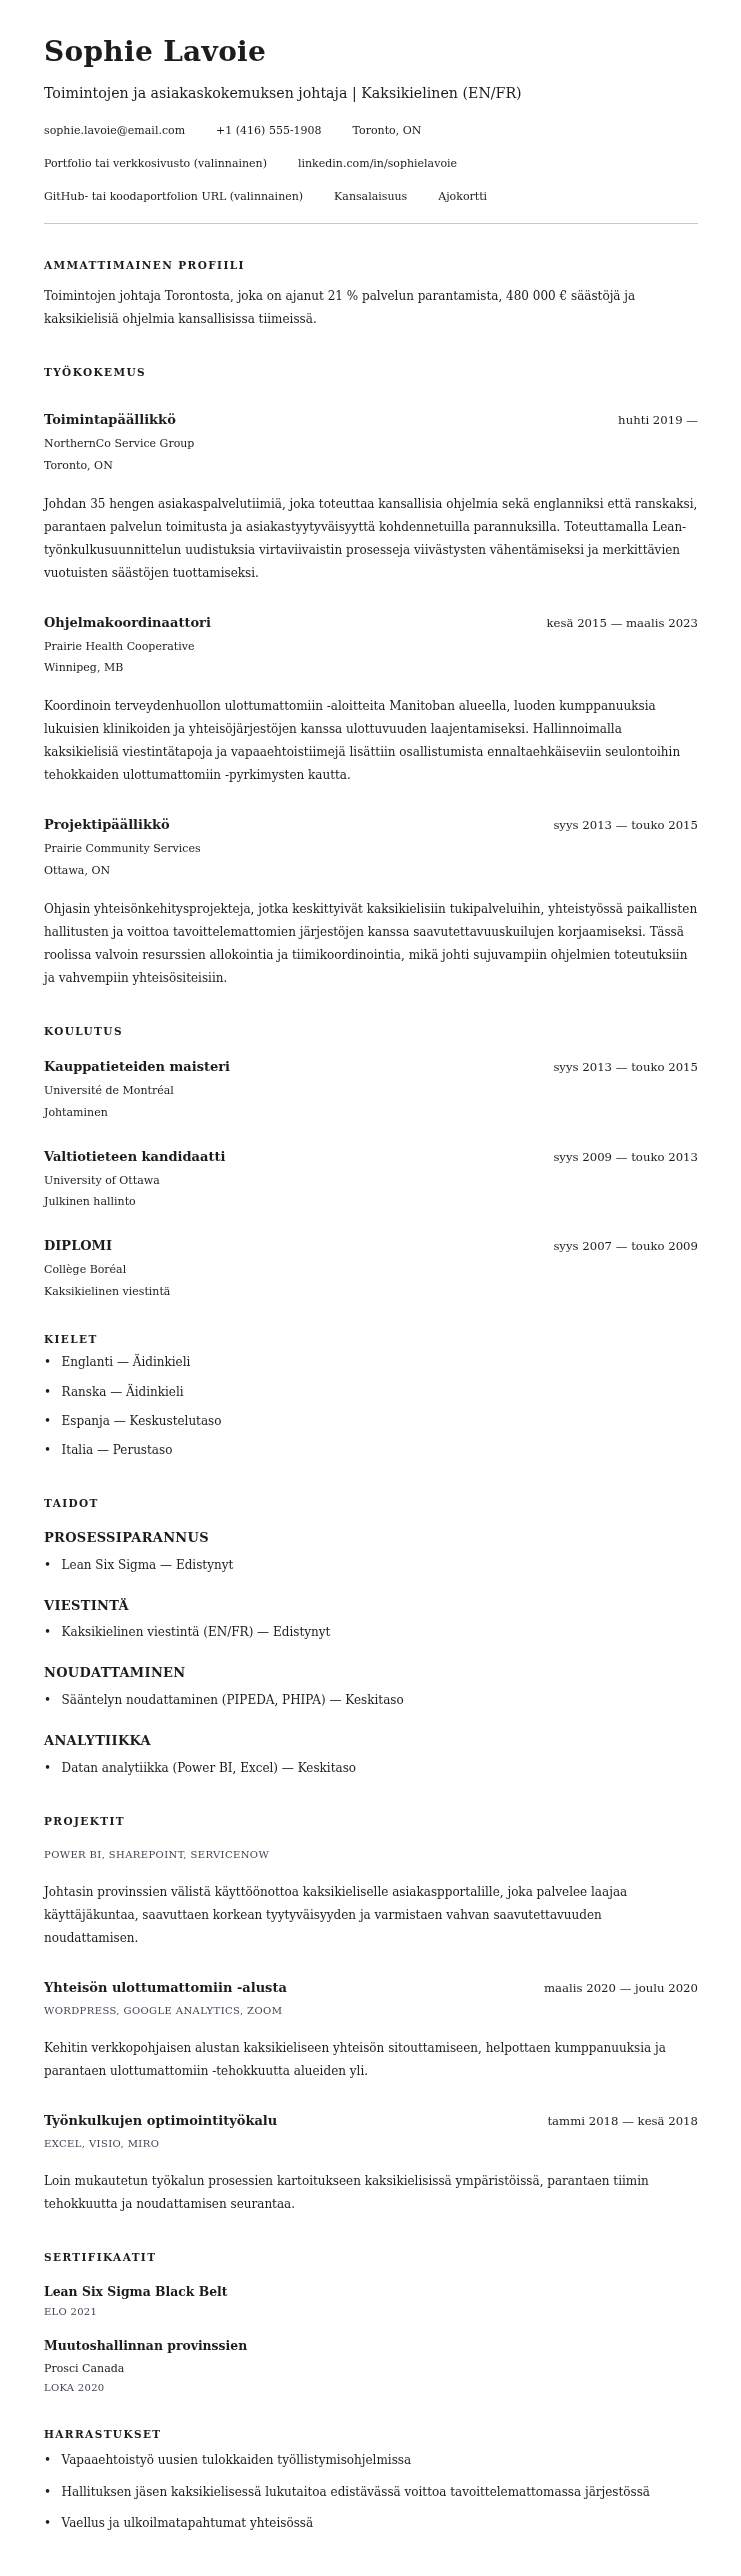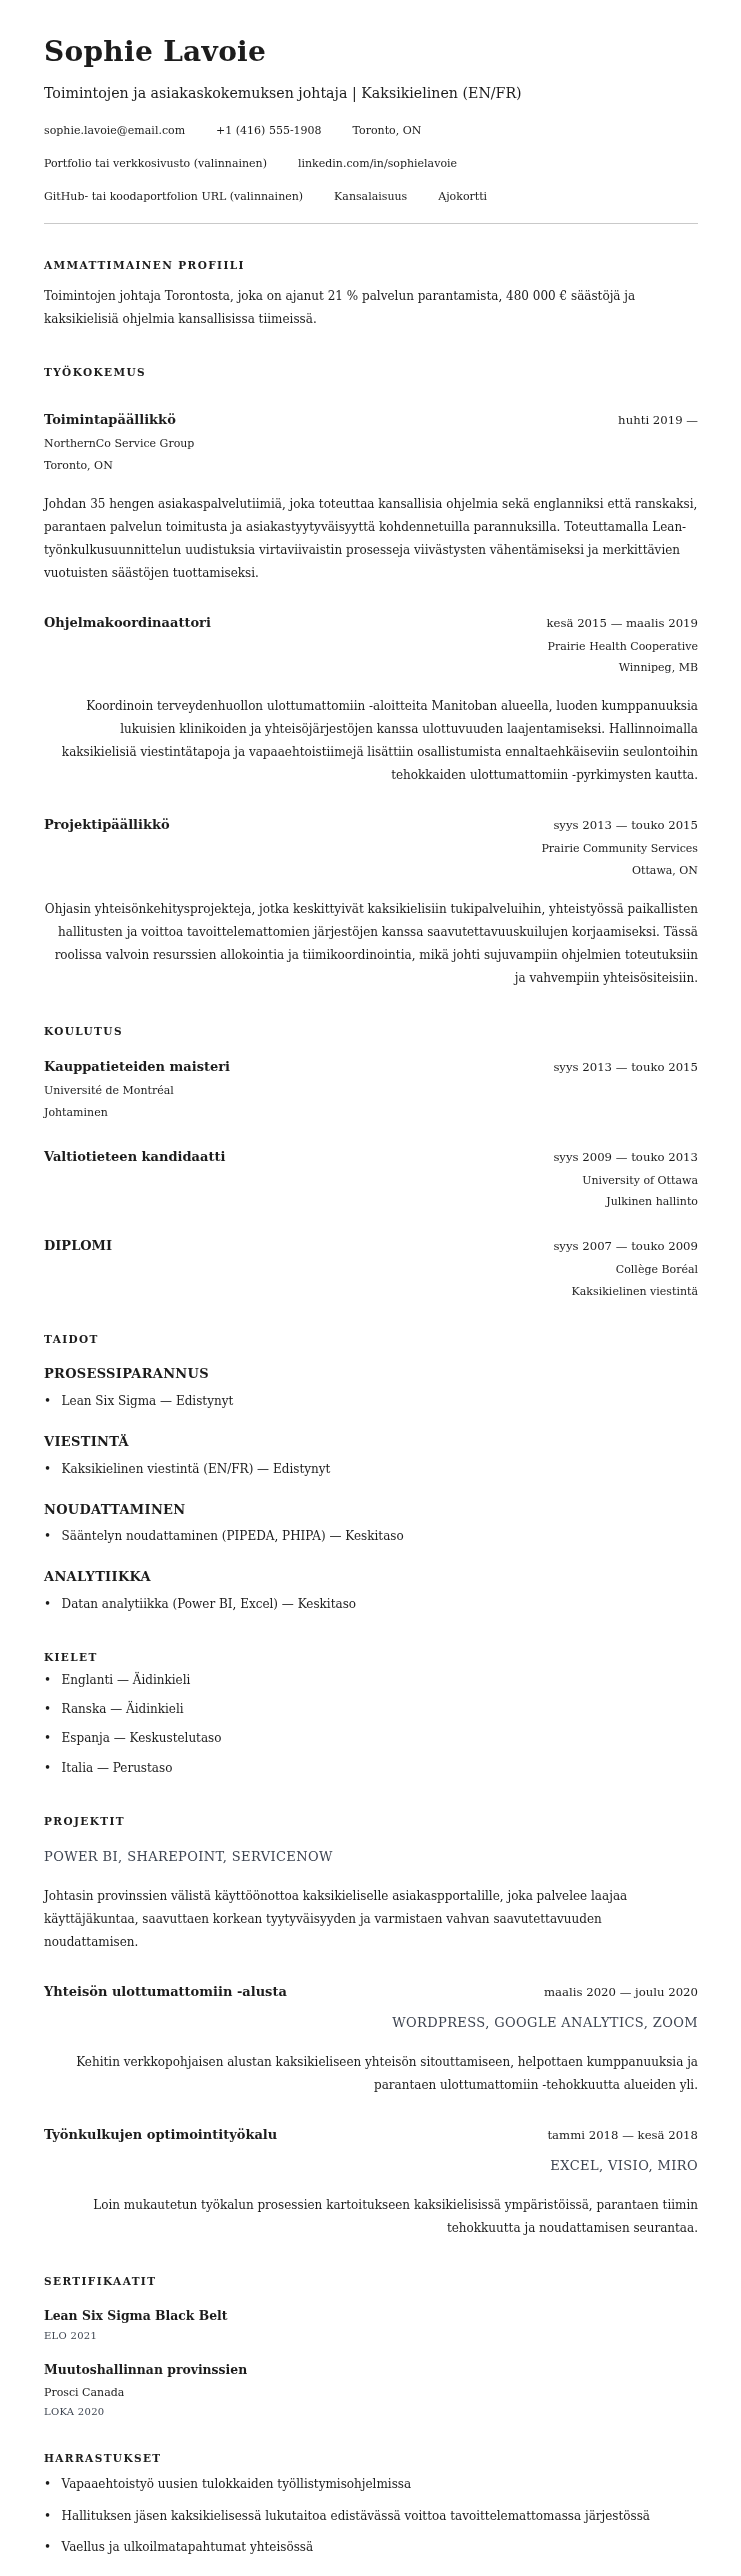--- a/index.html
+++ b/index.html
@@ -64,29 +64,29 @@
   }
   .entry-sub {
     font-size: 11px;
     margin-top: 10px;
   }
   .entry-sub2 {
     font-size: 11px;
     margin-top: 8.7px;
   }
   .entry-stack {
-    font-size: 13px;
+    font-size: 10px;
     letter-spacing: 0.4px;
     color: #3d4450;
-    margin-top: 16px;
+    margin-top: 10px;
     text-transform: uppercase;
   }
   .entry-desc { margin-top: 21px; }
   .job { margin-top: 34px; }
-  .job + .job, .edu + .edu, .proj + .proj { margin-top: 30px; text-align: right; }
+  .job + .job, .edu + .edu, .proj + .proj { margin-top: 30px; }
   .skill-cat { margin-top: 21px; }
   .skill-cat-name {
     font-size: 13px;
     font-weight: bold;
     letter-spacing: 0.3px;
   }
   .bullet-list { margin-top: 5px; }
   .bullet-item {
     font-size: 12px;
     line-height: 23px;
@@ -151,21 +151,21 @@
         <span class="entry-date">huhti 2019 —</span>
       </div>
       <div class="entry-sub">NorthernCo Service Group</div>
       <div class="entry-sub2">Toronto, ON</div>
       <p class="entry-desc">Johdan 35 hengen asiakaspalvelutiimiä, joka toteuttaa kansallisia ohjelmia sekä englanniksi että ranskaksi, parantaen palvelun toimitusta ja asiakastyytyväisyyttä kohdennetuilla parannuksilla. Toteuttamalla Lean-työnkulkusuunnittelun uudistuksia virtaviivaistin prosesseja viivästysten vähentämiseksi ja merkittävien vuotuisten säästöjen tuottamiseksi.</p>
     </div>
 
     <div class="entry job">
       <div class="entry-head">
         <span class="entry-title">Ohjelmakoordinaattori</span>
-        <span class="entry-date">kesä 2015 — maalis 2019</span>
+        <span class="entry-date">kesä 2015 — maalis 2023</span>
       </div>
       <div class="entry-sub">Prairie Health Cooperative</div>
       <div class="entry-sub2">Winnipeg, MB</div>
       <p class="entry-desc">Koordinoin terveydenhuollon ulottumattomiin -aloitteita Manitoban alueella, luoden kumppanuuksia lukuisien klinikoiden ja yhteisöjärjestöjen kanssa ulottuvuuden laajentamiseksi. Hallinnoimalla kaksikielisiä viestintätapoja ja vapaaehtoistiimejä lisättiin osallistumista ennaltaehkäiseviin seulontoihin tehokkaiden ulottumattomiin -pyrkimysten kautta.</p>
     </div>
 
     <div class="entry job">
       <div class="entry-head">
         <span class="entry-title">Projektipäällikkö</span>
         <span class="entry-date">syys 2013 — touko 2015</span>
@@ -197,66 +197,66 @@
       <div class="entry-sub2">Julkinen hallinto</div>
     </div>
 
     <div class="entry edu">
       <div class="entry-head">
         <span class="entry-title">DIPLOMI</span>
         <span class="entry-date">syys 2007 — touko 2009</span>
       </div>
       <div class="entry-sub">Collège Boréal</div>
       <div class="entry-sub2">Kaksikielinen viestintä</div>
-    </div>
-  </section>
-
-  <section>
-    <h2 class="section-heading">TAIDOT</h2>
-
-    <div class="skill-cat">
-      <div class="skill-cat-name">PROSESSIPARANNUS</div>
-      <div class="bullet-list">
-        <div class="bullet-item">Lean Six Sigma — Edistynyt</div>
-      </div>
-    </div>
-
-    <div class="skill-cat">
-      <div class="skill-cat-name">VIESTINTÄ</div>
-      <div class="bullet-list">
-        <div class="bullet-item">Kaksikielinen viestintä (EN/FR) — Edistynyt</div>
-      </div>
-    </div>
-
-    <div class="skill-cat">
-      <div class="skill-cat-name">NOUDATTAMINEN</div>
-      <div class="bullet-list">
-        <div class="bullet-item">Sääntelyn noudattaminen (PIPEDA, PHIPA) — Keskitaso</div>
-      </div>
-    </div>
-
-    <div class="skill-cat">
-      <div class="skill-cat-name">ANALYTIIKKA</div>
-      <div class="bullet-list">
-        <div class="bullet-item">Datan analytiikka (Power BI, Excel) — Keskitaso</div>
-      </div>
     </div>
   </section>
 
   <section>
     <h2 class="section-heading">KIELET</h2>
     <div class="bullet-list lang-list">
       <div class="bullet-item">Englanti — Äidinkieli</div>
       <div class="bullet-item">Ranska — Äidinkieli</div>
       <div class="bullet-item">Espanja — Keskustelutaso</div>
       <div class="bullet-item">Italia — Perustaso</div>
     </div>
   </section>
 
   <section>
+    <h2 class="section-heading">TAIDOT</h2>
+
+    <div class="skill-cat">
+      <div class="skill-cat-name">PROSESSIPARANNUS</div>
+      <div class="bullet-list">
+        <div class="bullet-item">Lean Six Sigma — Edistynyt</div>
+      </div>
+    </div>
+
+    <div class="skill-cat">
+      <div class="skill-cat-name">VIESTINTÄ</div>
+      <div class="bullet-list">
+        <div class="bullet-item">Kaksikielinen viestintä (EN/FR) — Edistynyt</div>
+      </div>
+    </div>
+
+    <div class="skill-cat">
+      <div class="skill-cat-name">NOUDATTAMINEN</div>
+      <div class="bullet-list">
+        <div class="bullet-item">Sääntelyn noudattaminen (PIPEDA, PHIPA) — Keskitaso</div>
+      </div>
+    </div>
+
+    <div class="skill-cat">
+      <div class="skill-cat-name">ANALYTIIKKA</div>
+      <div class="bullet-list">
+        <div class="bullet-item">Datan analytiikka (Power BI, Excel) — Keskitaso</div>
+      </div>
+    </div>
+  </section>
+
+  <section>
     <h2 class="section-heading">PROJEKTIT</h2>
 
     <div class="entry proj">
       <div class="entry-stack">POWER BI, SHAREPOINT, SERVICENOW</div>
       <p class="entry-desc">Johtasin provinssien välistä käyttöönottoa kaksikieliselle asiakaspportalille, joka palvelee laajaa käyttäjäkuntaa, saavuttaen korkean tyytyväisyyden ja varmistaen vahvan saavutettavuuden noudattamisen.</p>
     </div>
 
     <div class="entry proj">
       <div class="entry-head">
         <span class="entry-title">Yhteisön ulottumattomiin -alusta</span>

